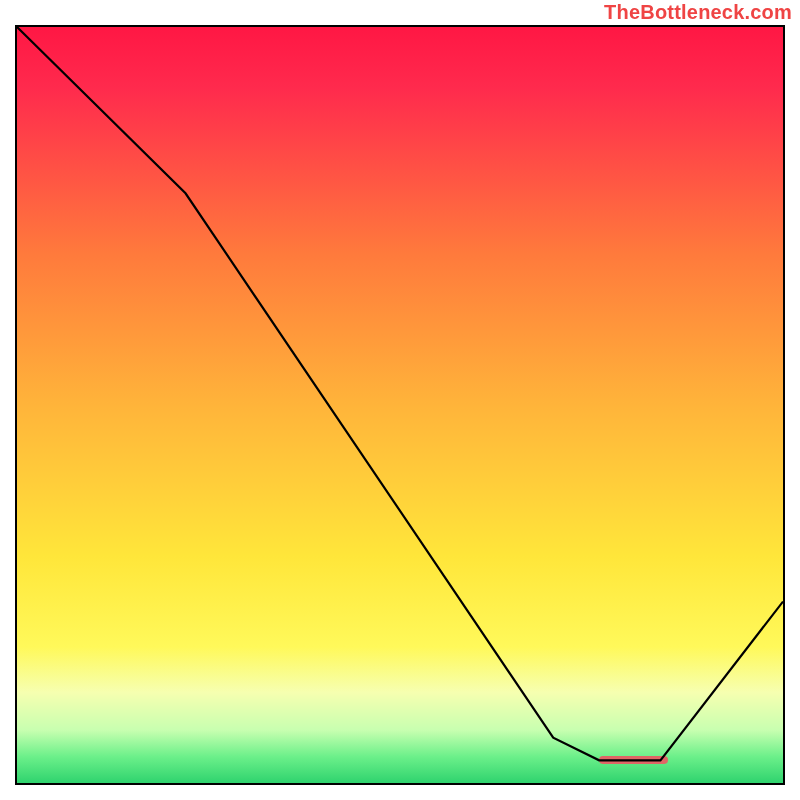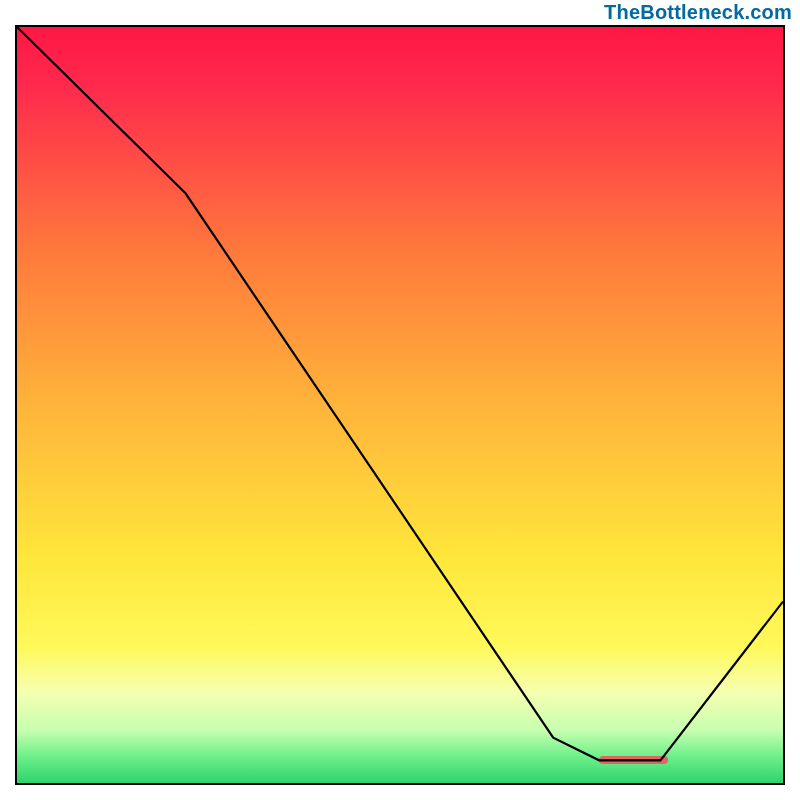--- a/index.html
+++ b/index.html
@@ -40,21 +40,21 @@
   .marker {
     position: absolute;
     height: 8px;
     border-radius: 4px;
   }
   .branding {
     position: absolute;
     right: 8px;
     font-weight: 700;
     font-size: 20px;
-    color: #0369a1;
+    color: #ef4444;
     letter-spacing: 0.2px;
   }
 </style>
 </head>
 <body>
 
 <div class="stage">
 
   <div class="branding" style="top: 1px;">TheBottleneck.com</div>
 

